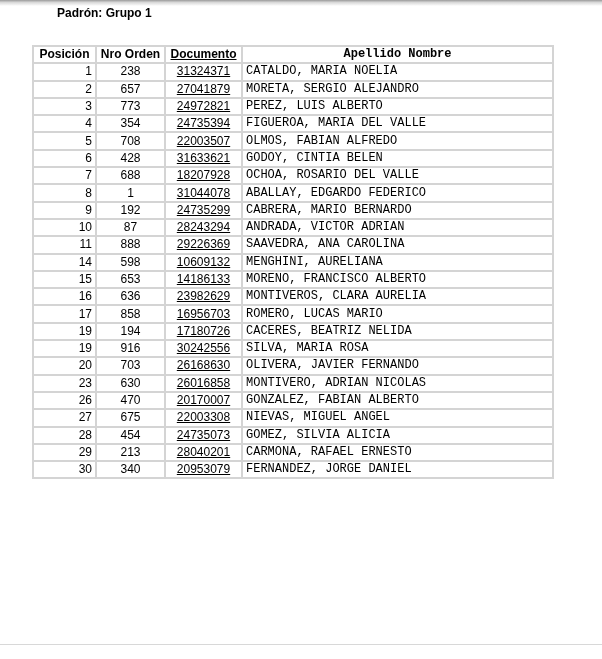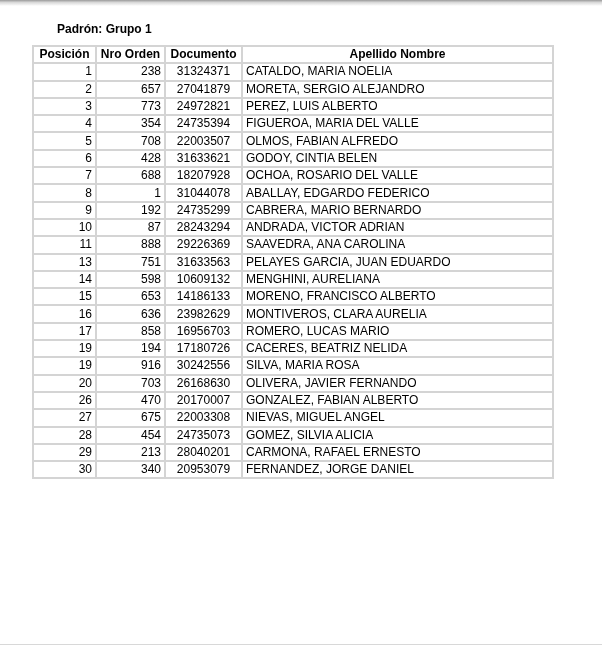--- a/index.html
+++ b/index.html
@@ -17,21 +17,21 @@
     }
     .top-shadow {
       position: absolute;
       left: 0; top: 0;
       width: 602px; height: 6px;
       background: linear-gradient(#9a9a9a, #d8d8d8 40%, #ffffff);
     }
     .page-title {
       position: absolute;
       left: 34px;
-      top: 22px;
+      top: 6px;
       font-size: 12px;
       font-weight: bold;
       line-height: 14px;
       padding-left: 23px;
     }
     table.padron {
       position: absolute;
       left: 32px;
       top: 45px;
       border-collapse: collapse;
@@ -42,23 +42,23 @@
       height: 15.3px;
       line-height: 15px;
       padding: 0 3px;
       white-space: nowrap;
     }
     table.padron th {
       font-weight: bold;
       text-align: center;
     }
     .c-pos { width: 55px; text-align: right; }
-    .c-ord { width: 61px; text-align: right; }
-    .c-doc { width: 69px; text-align: center; }
-    .c-name { width: 303px; text-align: left; }
+    .c-ord { width: 61px; text-align: center; }
+    .c-doc { width: 69px; text-align: center; text-decoration: underline; }
+    .c-name { width: 303px; text-align: left; font-family: Liberation Mono, monospace; }
     th.c-pos, th.c-ord, th.c-doc, th.c-name { text-align: center; }
     .bottom-line {
       position: absolute;
       left: 0;
       top: 644px;
       width: 602px;
       height: 1px;
       background: #d8d8d8;
     }
   </style>
@@ -139,26 +139,20 @@
         <td class="c-doc">28243294</td>
         <td class="c-name">ANDRADA, VICTOR ADRIAN</td>
       </tr>
       <tr>
         <td class="c-pos">11</td>
         <td class="c-ord">888</td>
         <td class="c-doc">29226369</td>
         <td class="c-name">SAAVEDRA, ANA CAROLINA</td>
       </tr>
       <tr>
-        <td class="c-pos">13</td>
-        <td class="c-ord">751</td>
-        <td class="c-doc">31633563</td>
-        <td class="c-name">PELAYES GARCIA, JUAN EDUARDO</td>
-      </tr>
-      <tr>
         <td class="c-pos">14</td>
         <td class="c-ord">598</td>
         <td class="c-doc">10609132</td>
         <td class="c-name">MENGHINI, AURELIANA</td>
       </tr>
       <tr>
         <td class="c-pos">15</td>
         <td class="c-ord">653</td>
         <td class="c-doc">14186133</td>
         <td class="c-name">MORENO, FRANCISCO ALBERTO</td>
@@ -187,20 +181,26 @@
         <td class="c-doc">30242556</td>
         <td class="c-name">SILVA, MARIA ROSA</td>
       </tr>
       <tr>
         <td class="c-pos">20</td>
         <td class="c-ord">703</td>
         <td class="c-doc">26168630</td>
         <td class="c-name">OLIVERA, JAVIER FERNANDO</td>
       </tr>
       <tr>
+        <td class="c-pos">23</td>
+        <td class="c-ord">630</td>
+        <td class="c-doc">26016858</td>
+        <td class="c-name">MONTIVERO, ADRIAN NICOLAS</td>
+      </tr>
+      <tr>
         <td class="c-pos">26</td>
         <td class="c-ord">470</td>
         <td class="c-doc">20170007</td>
         <td class="c-name">GONZALEZ, FABIAN ALBERTO</td>
       </tr>
       <tr>
         <td class="c-pos">27</td>
         <td class="c-ord">675</td>
         <td class="c-doc">22003308</td>
         <td class="c-name">NIEVAS, MIGUEL ANGEL</td>

